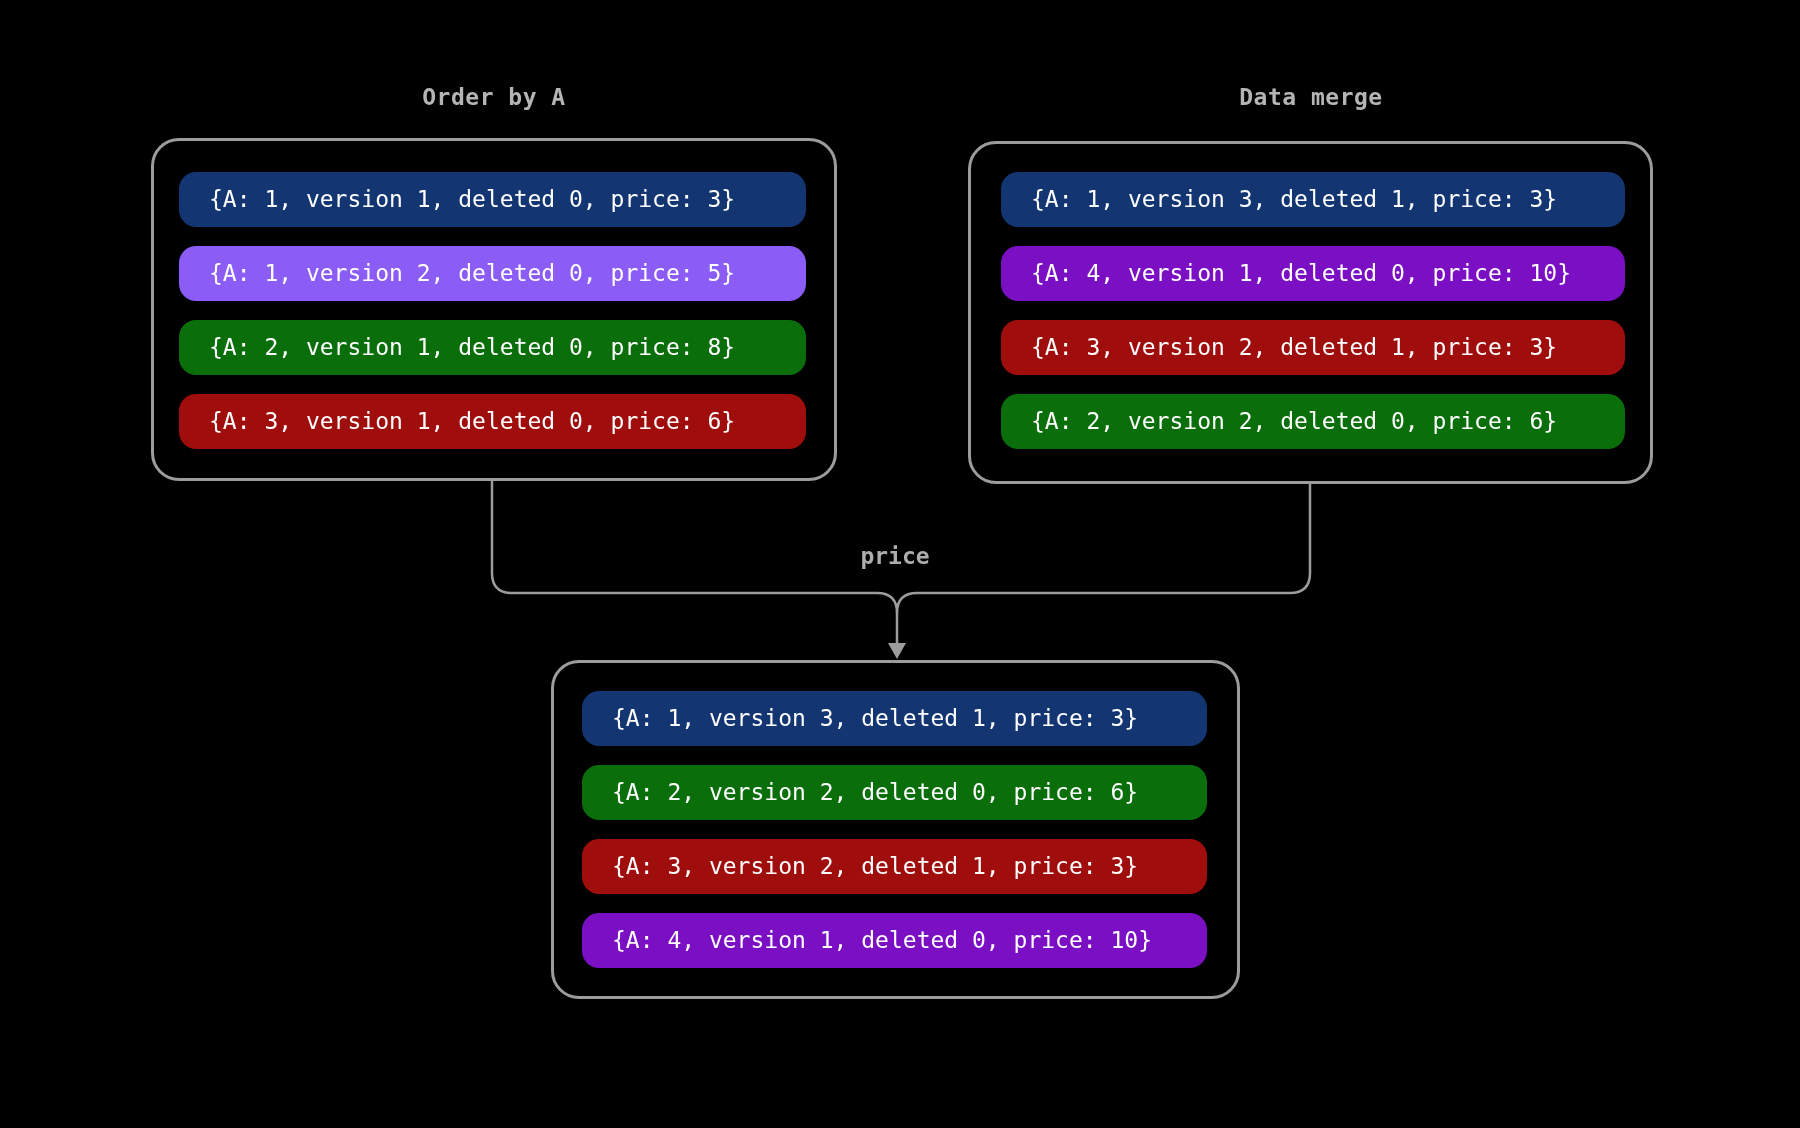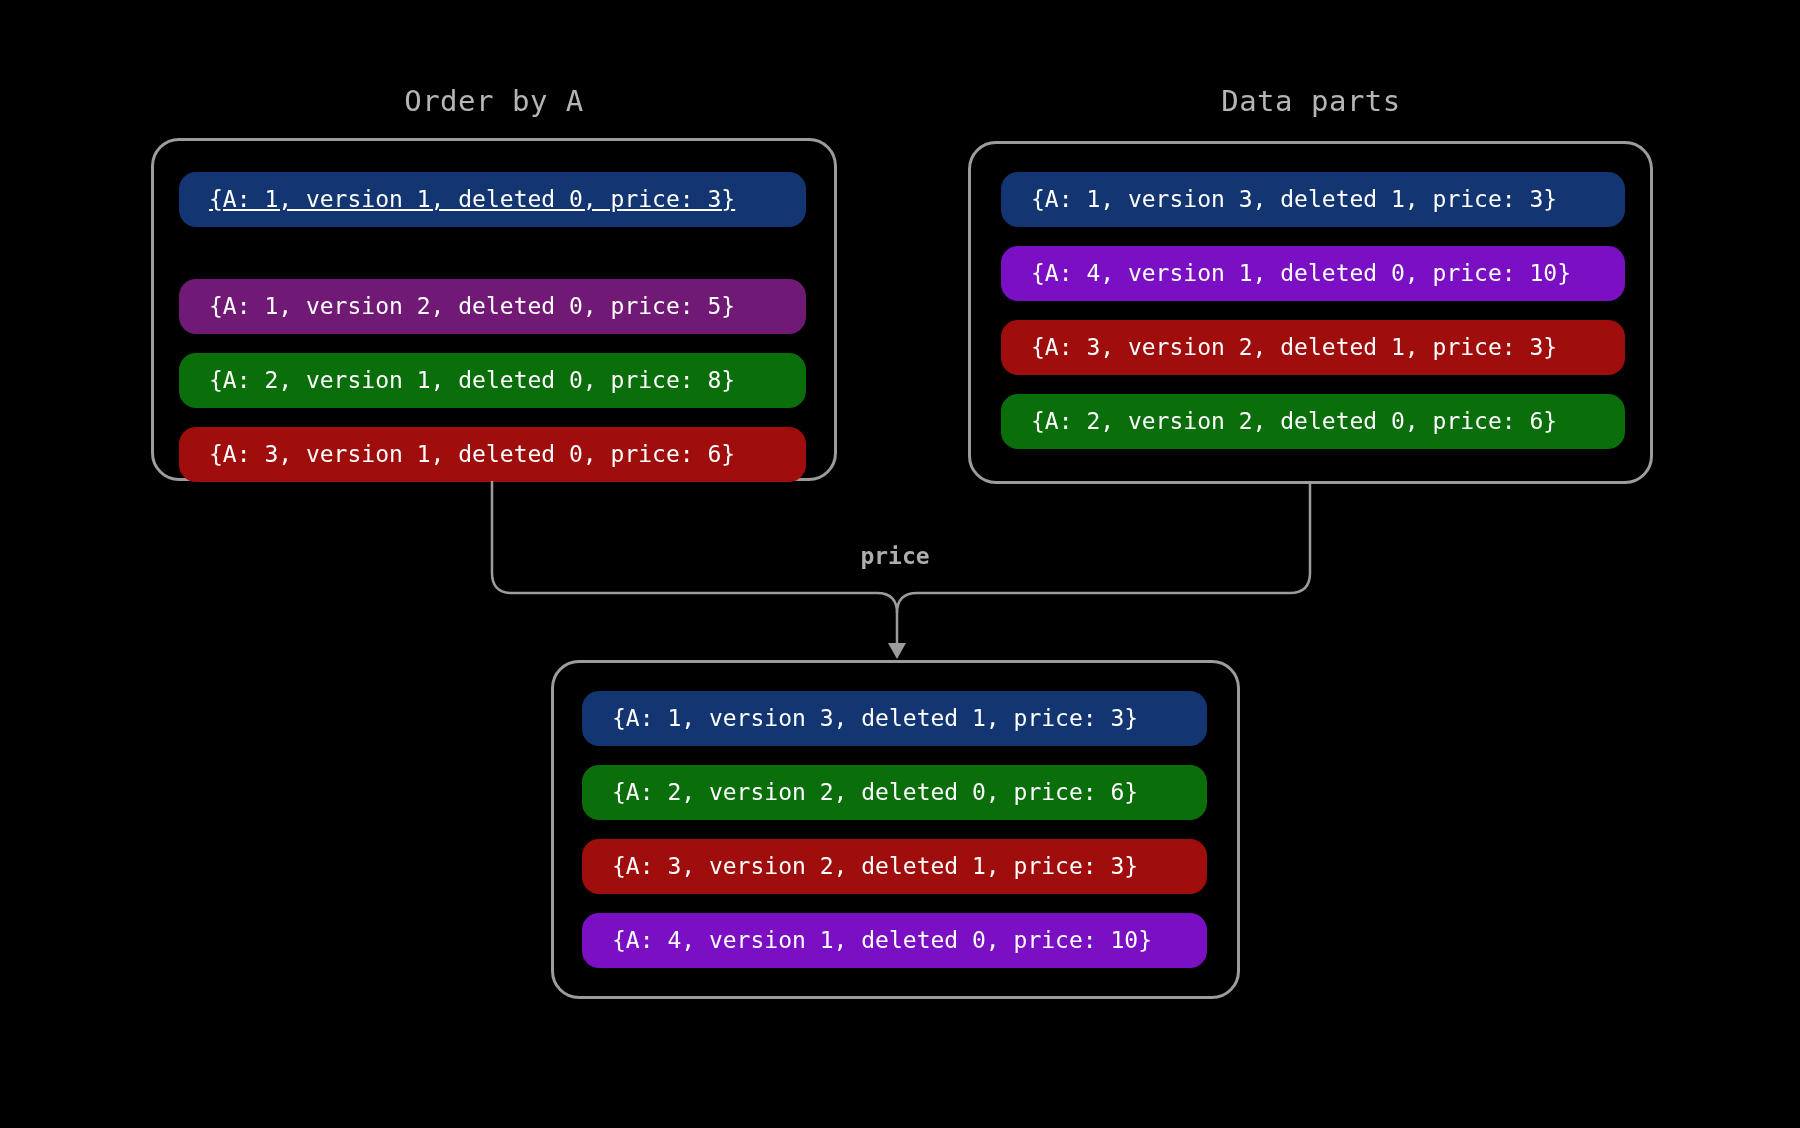--- a/index.html
+++ b/index.html
@@ -12,22 +12,22 @@
     width: 1800px;
     height: 1128px;
     background: #000000;
     overflow: hidden;
     font-family: "DejaVu Sans Mono", "Liberation Mono", monospace;
   }
   .panel-title {
     position: absolute;
     width: 400px;
     text-align: center;
-    font-size: 29px;
-    font-weight: normal;
+    font-size: 23px;
+    font-weight: bold;
     color: #b5b5b5;
     letter-spacing: 0.5px;
   }
   .panel {
     position: absolute;
     box-sizing: border-box;
     border: 3px solid #9c9c9c;
     border-radius: 28px;
     background: #000000;
     display: flex;
@@ -66,25 +66,25 @@
     top: 0;
   }
 </style>
 </head>
 <body>
 
 <div class="canvas">
 
   <div class="panel-title" style="left:294px; top:84px;">Order by A</div>
 
-  <div class="panel-title" style="left:1111px; top:84px;">Data parts</div>
+  <div class="panel-title" style="left:1111px; top:84px;">Data merge</div>
 
   <div class="panel left">
-    <div class="row" style="background: rgb(19, 54, 114); text-decoration: underline;">{A: 1, version 1, deleted 0, price: 3}</div>
-    <div class="row" style="background: #701a75; margin-top: 33px;">{A: 1, version 2, deleted 0, price: 5}</div>
+    <div class="row" style="background: rgb(19, 54, 114);">{A: 1, version 1, deleted 0, price: 3}</div>
+    <div class="row" style="background: #8b5cf6;">{A: 1, version 2, deleted 0, price: 5}</div>
     <div class="row" style="background: rgb(10, 110, 10);">{A: 2, version 1, deleted 0, price: 8}</div>
     <div class="row" style="background: rgb(160, 13, 13);">{A: 3, version 1, deleted 0, price: 6}</div>
   </div>
 
   <div class="panel right">
     <div class="row" style="background: rgb(19, 54, 114);">{A: 1, version 3, deleted 1, price: 3}</div>
     <div class="row" style="background: rgb(122, 15, 196);">{A: 4, version 1, deleted 0, price: 10}</div>
     <div class="row" style="background: rgb(160, 13, 13);">{A: 3, version 2, deleted 1, price: 3}</div>
     <div class="row" style="background: rgb(10, 110, 10);">{A: 2, version 2, deleted 0, price: 6}</div>
   </div>

